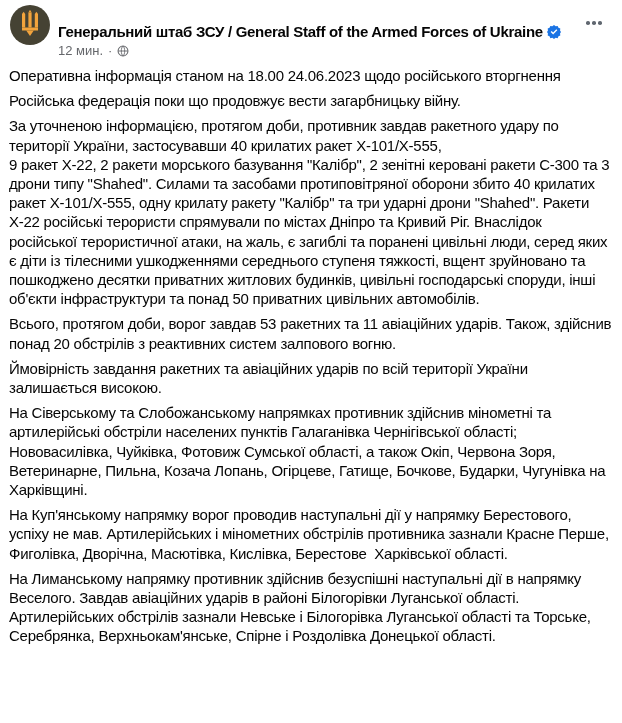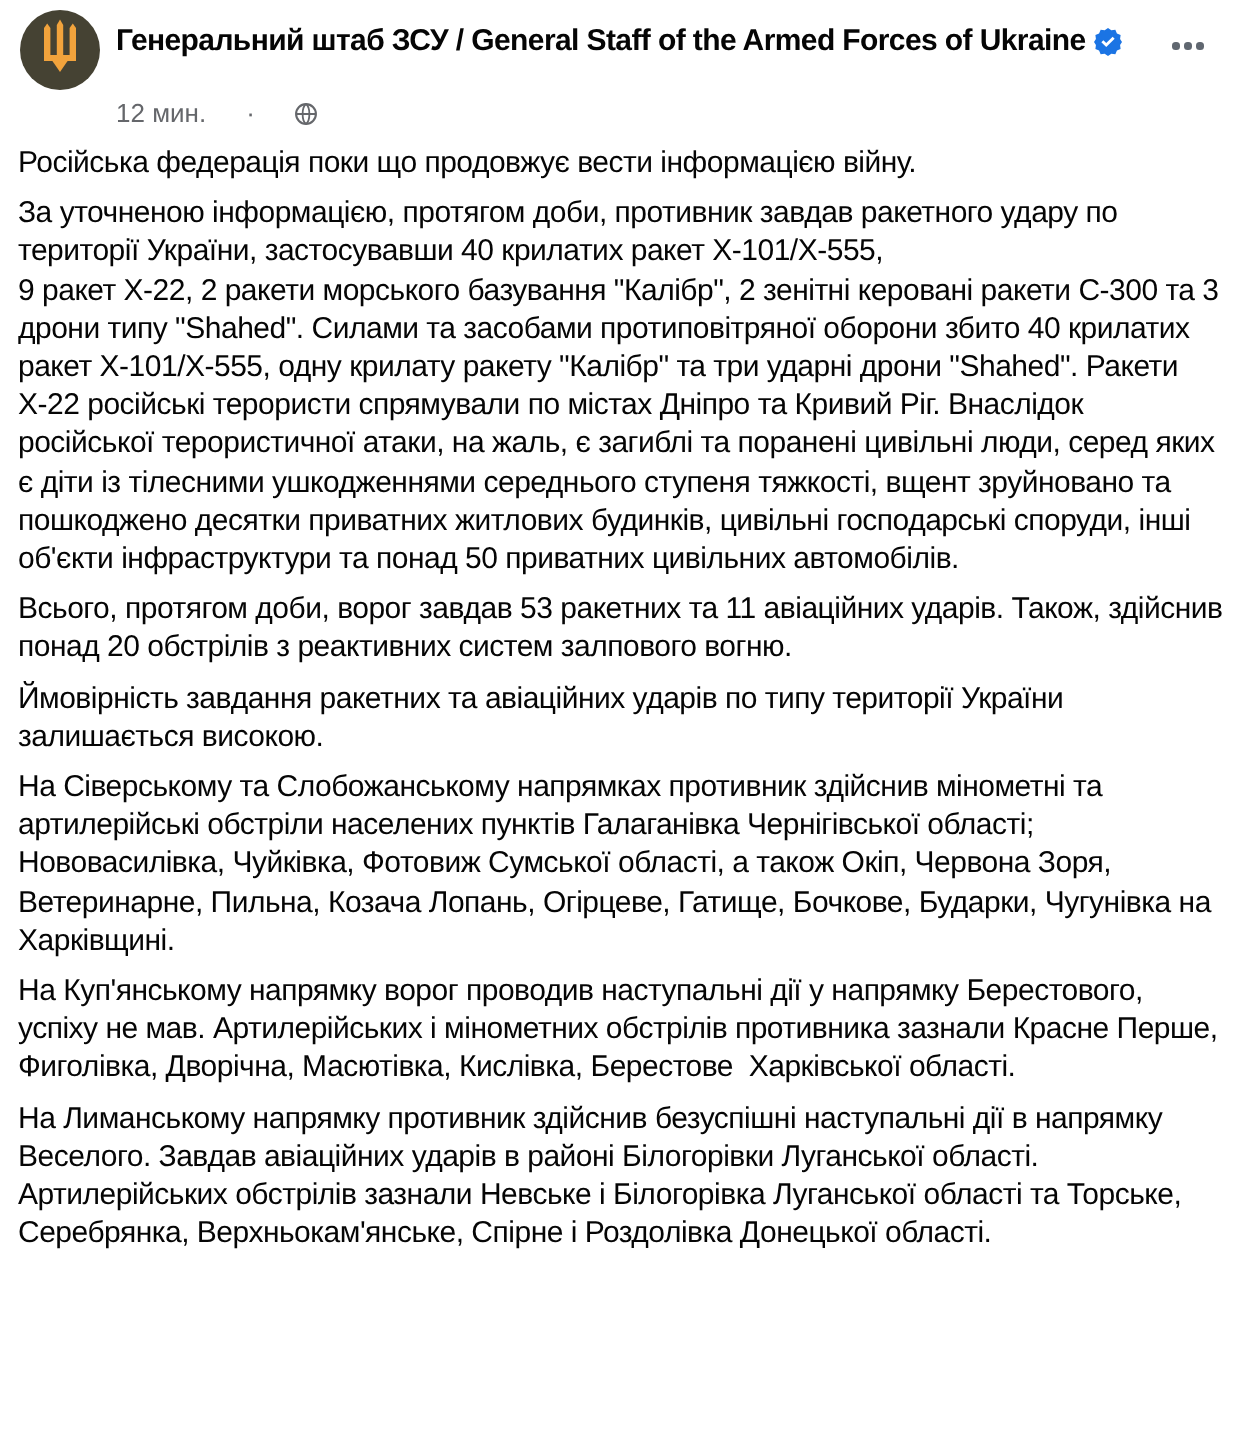--- a/index.html
+++ b/index.html
@@ -23,34 +23,34 @@
     width: 40px; height: 40px;
     border-radius: 50%;
     background: #454233;
     flex: 0 0 auto;
     display: flex; align-items: center; justify-content: center;
     cursor: pointer;
   }
   .header-info { margin-left: 8px; flex: 1 1 auto; min-width: 0; }
   .name-row {
     display: flex; align-items: center; gap: 4px;
-    margin-top: 7px;
+    margin-top: 18px;
   }
   .page-name {
     font-size: 15px;
     font-weight: bold;
     letter-spacing: -0.3px;
     color: #050505;
     white-space: nowrap;
     cursor: pointer;
   }
   .verified-badge { flex: 0 0 auto; margin-top: 1px; }
   .meta {
-    display: flex; align-items: center; gap: 20px;
-    margin-top: 20px;
+    display: flex; align-items: center; gap: 5px;
+    margin-top: 3px;
     font-size: 13px;
     color: #65676B;
   }
   .meta .timestamp { cursor: pointer; }
   .more-btn {
     margin-left: auto;
     margin-top: 12px;
     display: flex; align-items: center; gap: 2.5px;
     padding: 4px;
     cursor: pointer;
@@ -116,23 +116,24 @@
 
     <div class="more-btn">
       <span class="dot"></span>
       <span class="dot"></span>
       <span class="dot"></span>
     </div>
 
   </div>
 
   <div class="body-text">
-    <p>Російська федерація поки що продовжує вести інформацією війну.</p>
+    <p>Оперативна інформація станом на 18.00 24.06.2023 щодо російського вторгнення</p>
+    <p>Російська федерація поки що продовжує вести загарбницьку війну.</p>
     <p>За уточненою інформацією, протягом доби, противник завдав ракетного удару по території України, застосувавши 40 крилатих ракет Х-101/Х-555,
 9 ракет Х-22, 2 ракети морського базування "Калібр", 2 зенітні керовані ракети С-300 та 3 дрони типу "Shahed". Силами та засобами протиповітряної оборони збито 40 крилатих ракет Х-101/Х-555, одну крилату ракету "Калібр" та три ударні дрони "Shahed". Ракети Х-22 російські терористи спрямували по містах Дніпро та Кривий Ріг. Внаслідок російської терористичної атаки, на жаль, є загиблі та поранені цивільні люди, серед яких є діти із тілесними ушкодженнями середнього ступеня тяжкості, вщент зруйновано та пошкоджено десятки приватних житлових будинків, цивільні господарські споруди, інші об'єкти інфраструктури та понад 50 приватних цивільних автомобілів.</p>
     <p>Всього, протягом доби, ворог завдав 53 ракетних та 11 авіаційних ударів. Також, здійснив понад 20 обстрілів з реактивних систем залпового вогню.</p>
-    <p>Ймовірність завдання ракетних та авіаційних ударів по типу території України залишається високою.</p>
+    <p>Ймовірність завдання ракетних та авіаційних ударів по всій території України залишається високою.</p>
     <p>На Сіверському та Слобожанському напрямках противник здійснив мінометні та артилерійські обстріли населених пунктів Галаганівка Чернігівської області; Нововасилівка, Чуйківка, Фотовиж Сумської області, а також Окіп, Червона Зоря, Ветеринарне, Пильна, Козача Лопань, Огірцеве, Гатище, Бочкове, Бударки, Чугунівка на Харківщині.</p>
     <p>На Куп'янському напрямку ворог проводив наступальні дії у напрямку Берестового, успіху не мав. Артилерійських і мінометних обстрілів противника зазнали Красне Перше, Фиголівка, Дворічна, Масютівка, Кислівка, Берестове  Харківської області.</p>
     <p>На Лиманському напрямку противник здійснив безуспішні наступальні дії в напрямку Веселого. Завдав авіаційних ударів в районі Білогорівки Луганської області. Артилерійських обстрілів зазнали Невське і Білогорівка Луганської області та Торське, Серебрянка, Верхньокам'янське, Спірне і Роздолівка Донецької області.</p>
   </div>
 
 </div>
 
 </body></html>

